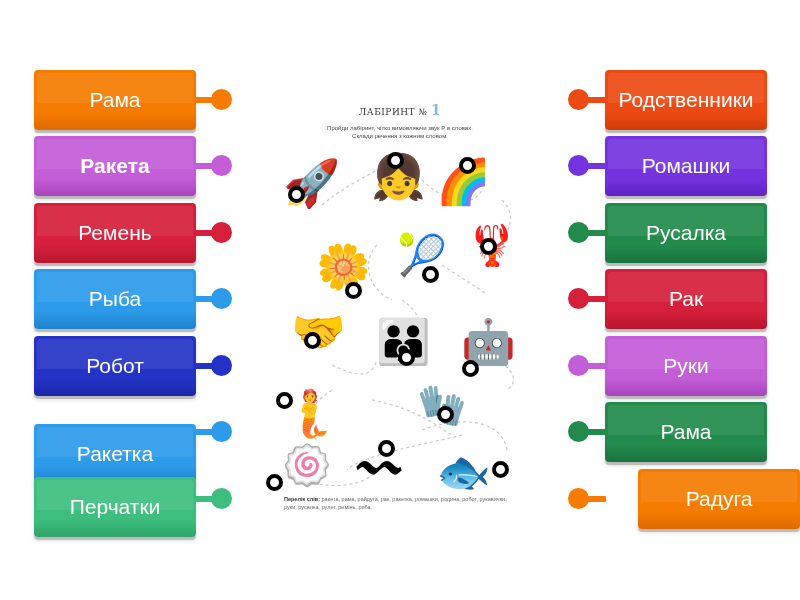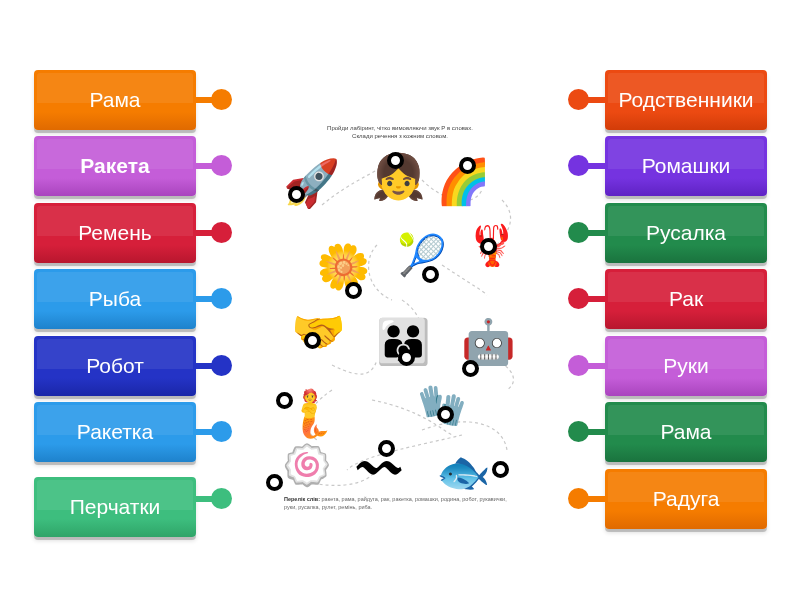--- a/index.html
+++ b/index.html
@@ -100,21 +100,21 @@
       <div class="stem" style="background: rgb(44, 155, 234);"></div>
       <div class="knob" style="background: rgb(44, 155, 234);"></div>
     </div>
     <div class="card left-card" style="top: 336px; background: linear-gradient(rgb(36, 51, 198) 0%, rgb(36, 51, 198) 70%, rgb(26, 39, 168) 100%);">
       <span>Робот</span>
     </div>
     <div class="connector left-conn" style="top: 355px;">
       <div class="stem" style="background: rgb(36, 51, 198);"></div>
       <div class="knob" style="background: rgb(36, 51, 198);"></div>
     </div>
-    <div class="card left-card" style="top: 402px; background: linear-gradient(rgb(44, 155, 234) 0%, rgb(44, 155, 234) 70%, rgb(30, 130, 204) 100%);">
+    <div class="card left-card" style="top: 424px; background: linear-gradient(rgb(44, 155, 234) 0%, rgb(44, 155, 234) 70%, rgb(30, 130, 204) 100%);">
       <span>Ракетка</span>
     </div>
     <div class="connector left-conn" style="top: 421px;">
       <div class="stem" style="background: rgb(44, 155, 234);"></div>
       <div class="knob" style="background: rgb(44, 155, 234);"></div>
     </div>
     <div class="card left-card" style="top: 469px; background: linear-gradient(rgb(61, 190, 126) 0%, rgb(61, 190, 126) 70%, rgb(47, 164, 104) 100%); margin-top: 8px;">
       <span>Перчатки</span>
     </div>
     <div class="connector left-conn" style="top: 488px;">
@@ -159,21 +159,21 @@
       <div class="stem" style="background: rgb(196, 93, 216);"></div>
       <div class="knob" style="background: rgb(196, 93, 216);"></div>
     </div>
     <div class="card right-card" style="top: 402px; background: linear-gradient(rgb(34, 139, 76) 0%, rgb(34, 139, 76) 70%, rgb(26, 115, 62) 100%);">
       <span>Рама</span>
     </div>
     <div class="connector right-conn" style="top: 421px;">
       <div class="stem" style="background: rgb(34, 139, 76);"></div>
       <div class="knob" style="background: rgb(34, 139, 76);"></div>
     </div>
-    <div class="card right-card" style="top: 469px; background: linear-gradient(rgb(245, 124, 0) 0%, rgb(245, 124, 0) 70%, rgb(224, 106, 0) 100%);">
+    <div class="card right-card" style="top: 469px; background: linear-gradient(rgb(245, 124, 0) 0%, rgb(245, 124, 0) 70%, rgb(224, 106, 0) 100%); margin-left: 33px;">
       <span>Радуга</span>
     </div>
     <div class="connector right-conn" style="top: 488px;">
       <div class="stem" style="background: rgb(245, 124, 0);"></div>
       <div class="knob" style="background: rgb(245, 124, 0);"></div>
     </div>
   </div>
 
 <div class="worksheet">
   <svg class="maze-svg" width="256" height="430">
@@ -186,20 +186,24 @@
       <path d="M130 210 C 160 230, 150 260, 135 265"></path>
       <path d="M60 275 C 90 290, 100 285, 105 270"></path>
       <path d="M60 300 C 30 320, 30 340, 45 350"></path>
       <path d="M195 260 C 240 270, 250 290, 235 300"></path>
       <path d="M100 310 C 150 320, 170 340, 180 345"></path>
       <path d="M190 345 C 150 355, 90 365, 75 380"></path>
       <path d="M30 390 C 60 400, 90 395, 100 385"></path>
       <path d="M150 340 C 190 325, 230 330, 235 360"></path>
     </g>
   </svg>
+  <div class="ws-title">
+    <span>ЛАБІРИНТ №</span>
+    <span class="num">1</span>
+  </div>
   <div class="ws-instr">
     <div>Пройди лабіринт, чітко вимовляючи звук Р в словах.</div>
     <div>Склади речення з кожним словом.</div>
   </div>
   <div id="pics">
       <div class="pic" style="left: 12px; top: 65px; width: 56px; height: 56px; font-size: 46px;">🚀</div>
       <div class="pic" style="left: 100px; top: 60px; width: 54px; height: 54px; font-size: 44px;">👧</div>
       <div class="pic" style="left: 165px; top: 65px; width: 54px; height: 54px; font-size: 44px;">🌈</div>
       <div class="pic" style="left: 195px; top: 130px; width: 50px; height: 50px; font-size: 40px;">🦞</div>
       <div class="pic" style="left: 45px; top: 150px; width: 54px; height: 54px; font-size: 44px;">🌼</div>

